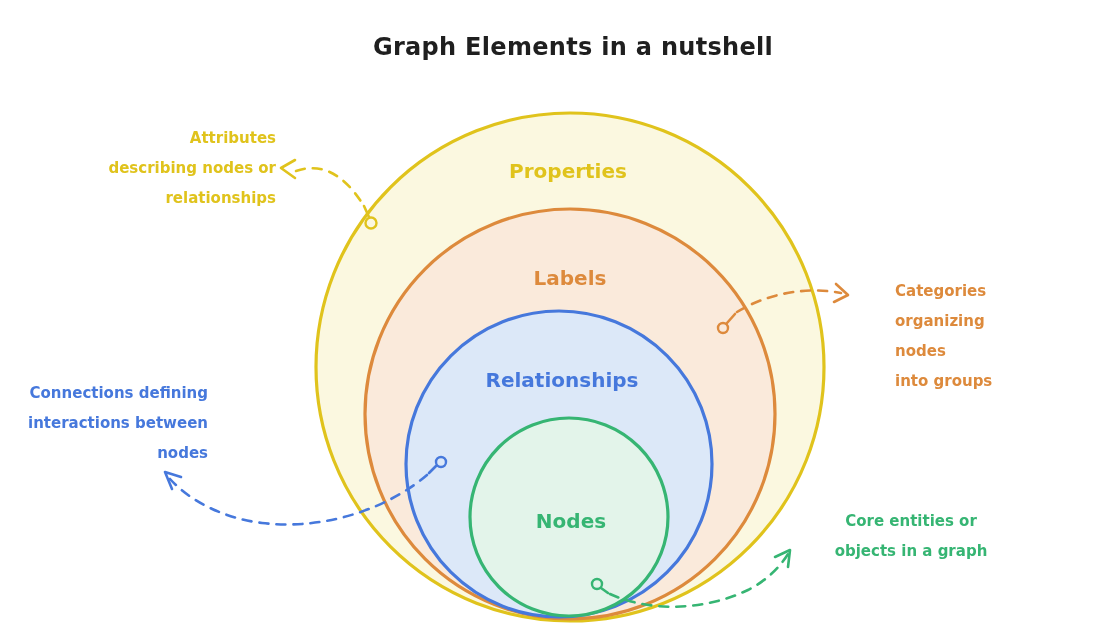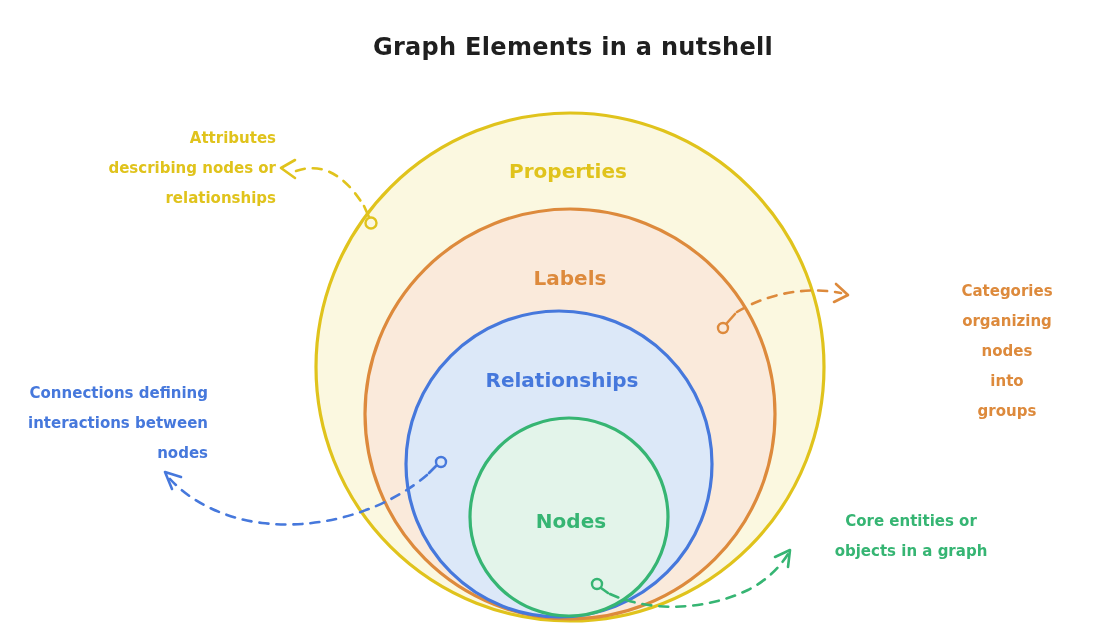--- a/index.html
+++ b/index.html
@@ -43,23 +43,23 @@
     font-weight: 700;
     line-height: 30px;
     white-space: pre-line;
   }
   .note.properties {
     right: 823px; top: 123px;
     text-align: right;
     color: var(--yellow-stroke);
   }
   .note.labels {
-    left: 1007px; top: 276px;
+    left: 963px; top: 276px;
     transform: translateX(-50%);
-    text-align: center;
+    text-align: left;
     color: var(--orange-stroke);
   }
   .note.relationships {
     left: 28px; top: 378px;
     text-align: right;
     color: var(--blue-stroke);
   }
   .note.nodes {
     left: 911px; top: 506px;
     transform: translateX(-50%);

